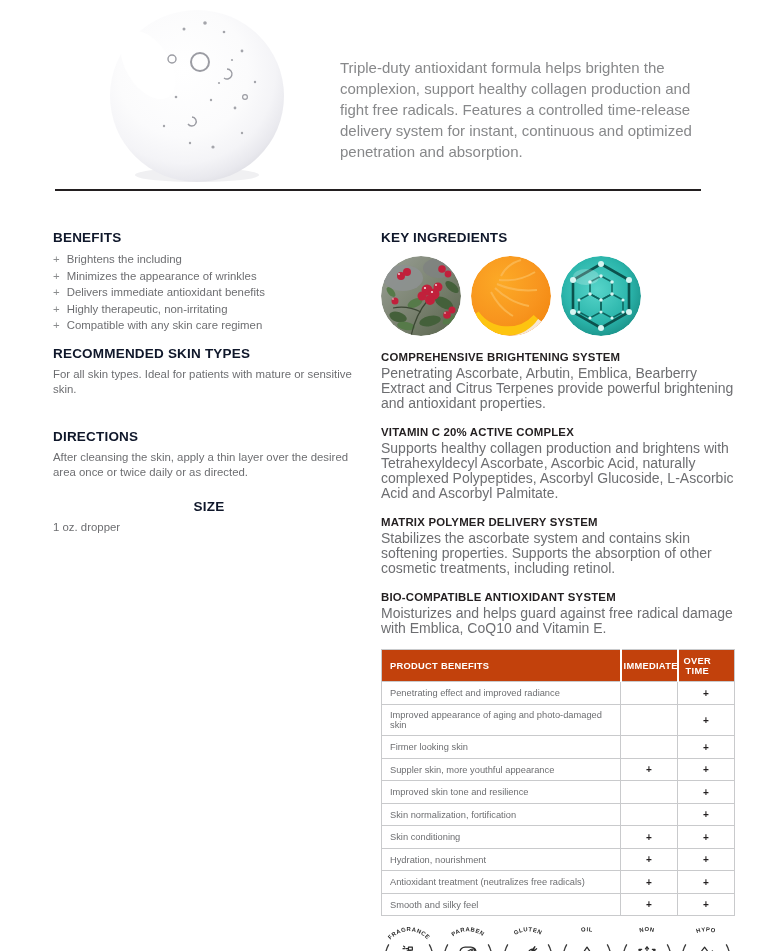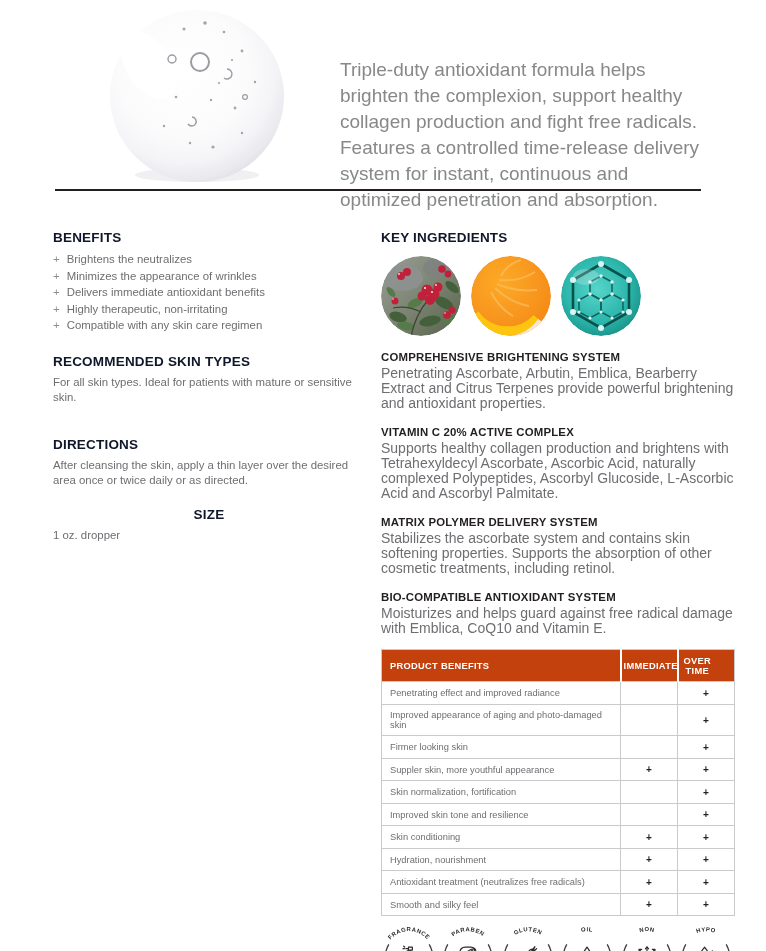--- a/index.html
+++ b/index.html
@@ -9,39 +9,39 @@
     width: 766px;
     height: 951px;
     background: #ffffff;
     font-family: "Liberation Sans", sans-serif;
     overflow: hidden;
   }
   
   .droplet-wrap { position:absolute; left:92px; top:5px; width:210px; height:182px; }
   .intro-copy {
     position:absolute; left:340px; top:57px; width:372px;
-    font-size:19px; line-height:26px; color:#87888a;
+    font-size:15px; line-height:21px; color:#87888a;
   }
   .divider { position:absolute; left:55px; top:189px; width:646px; height:2px; background:#231f20; }
 
   
   .col-left  { position:absolute; left:53px;  top:230px; width:312px; }
   .col-right { position:absolute; left:381px; top:230px; width:353px; }
 
   h3.sec-h {
     font-size:13.5px; font-weight:bold; color:#0f172a; letter-spacing:0.2px;
   }
   .col-left h3.sec-h { margin-bottom:6px; }
   .body-txt { font-size:11.4px; line-height:15.5px; color:#6d6e71; }
 
   ul.benefit-list { list-style:none; }
   ul.benefit-list li { font-size:11.4px; line-height:16.5px; color:#6d6e71; }
   ul.benefit-list .plus { color:#8a8c8e; margin-right:7px; }
 
-  .mt-block { margin-top:20px; }
+  .mt-block { margin-top:12px; }
   .mt-block2 { margin-top:31px; }
   .mt-block3 { margin-top:18px;text-align:center; }
 
   
   .ing-row { display:flex; gap:10px; margin-top:11px; margin-bottom:14px; }
   .ing-circle { width:80px; height:80px; border-radius:50%; overflow:hidden; flex:0 0 auto; }
   .rsec { margin-top:15px; }
   .rsec h4 { font-size:11.4px; font-weight:bold; color:#231f20; letter-spacing:0.2px; margin-bottom:3px; }
   .rsec p  { font-size:14px; line-height:15px; color:#6d6e71; }
 
@@ -120,21 +120,21 @@
   </div>
 
   <p class="intro-copy">Triple-duty antioxidant formula helps brighten the complexion, support healthy collagen production and fight free radicals. Features a controlled time-release delivery system for instant, continuous and optimized penetration and absorption.</p>
 
   <div class="divider"></div>
 
   <div class="col-left">
     <h3 class="sec-h">BENEFITS</h3>
     <ul class="benefit-list">
 
-        <li><span class="plus">+</span><span>Brightens the neutralizes</span></li>
+        <li><span class="plus">+</span><span>Brightens the including</span></li>
 
         <li><span class="plus">+</span><span>Minimizes the appearance of wrinkles</span></li>
 
         <li><span class="plus">+</span><span>Delivers immediate antioxidant benefits</span></li>
 
         <li><span class="plus">+</span><span>Highly therapeutic, non-irritating</span></li>
 
         <li><span class="plus">+</span><span>Compatible with any skin care regimen</span></li>
       </ul>
 
@@ -341,27 +341,27 @@
             <td class="td-c">+</td>
           </tr>
 
           <tr>
             <td>Suppler skin, more youthful appearance</td>
             <td class="td-c">+</td>
             <td class="td-c">+</td>
           </tr>
 
           <tr>
+            <td>Improved skin tone and resilience</td>
+            <td class="td-c"></td>
+            <td class="td-c">+</td>
+          </tr>
+
+          <tr>
             <td>Skin normalization, fortification</td>
-            <td class="td-c"></td>
-            <td class="td-c">+</td>
-          </tr>
-
-          <tr>
-            <td>Improved skin tone and resilience</td>
             <td class="td-c"></td>
             <td class="td-c">+</td>
           </tr>
 
           <tr>
             <td>Skin conditioning</td>
             <td class="td-c">+</td>
             <td class="td-c">+</td>
           </tr>
 

